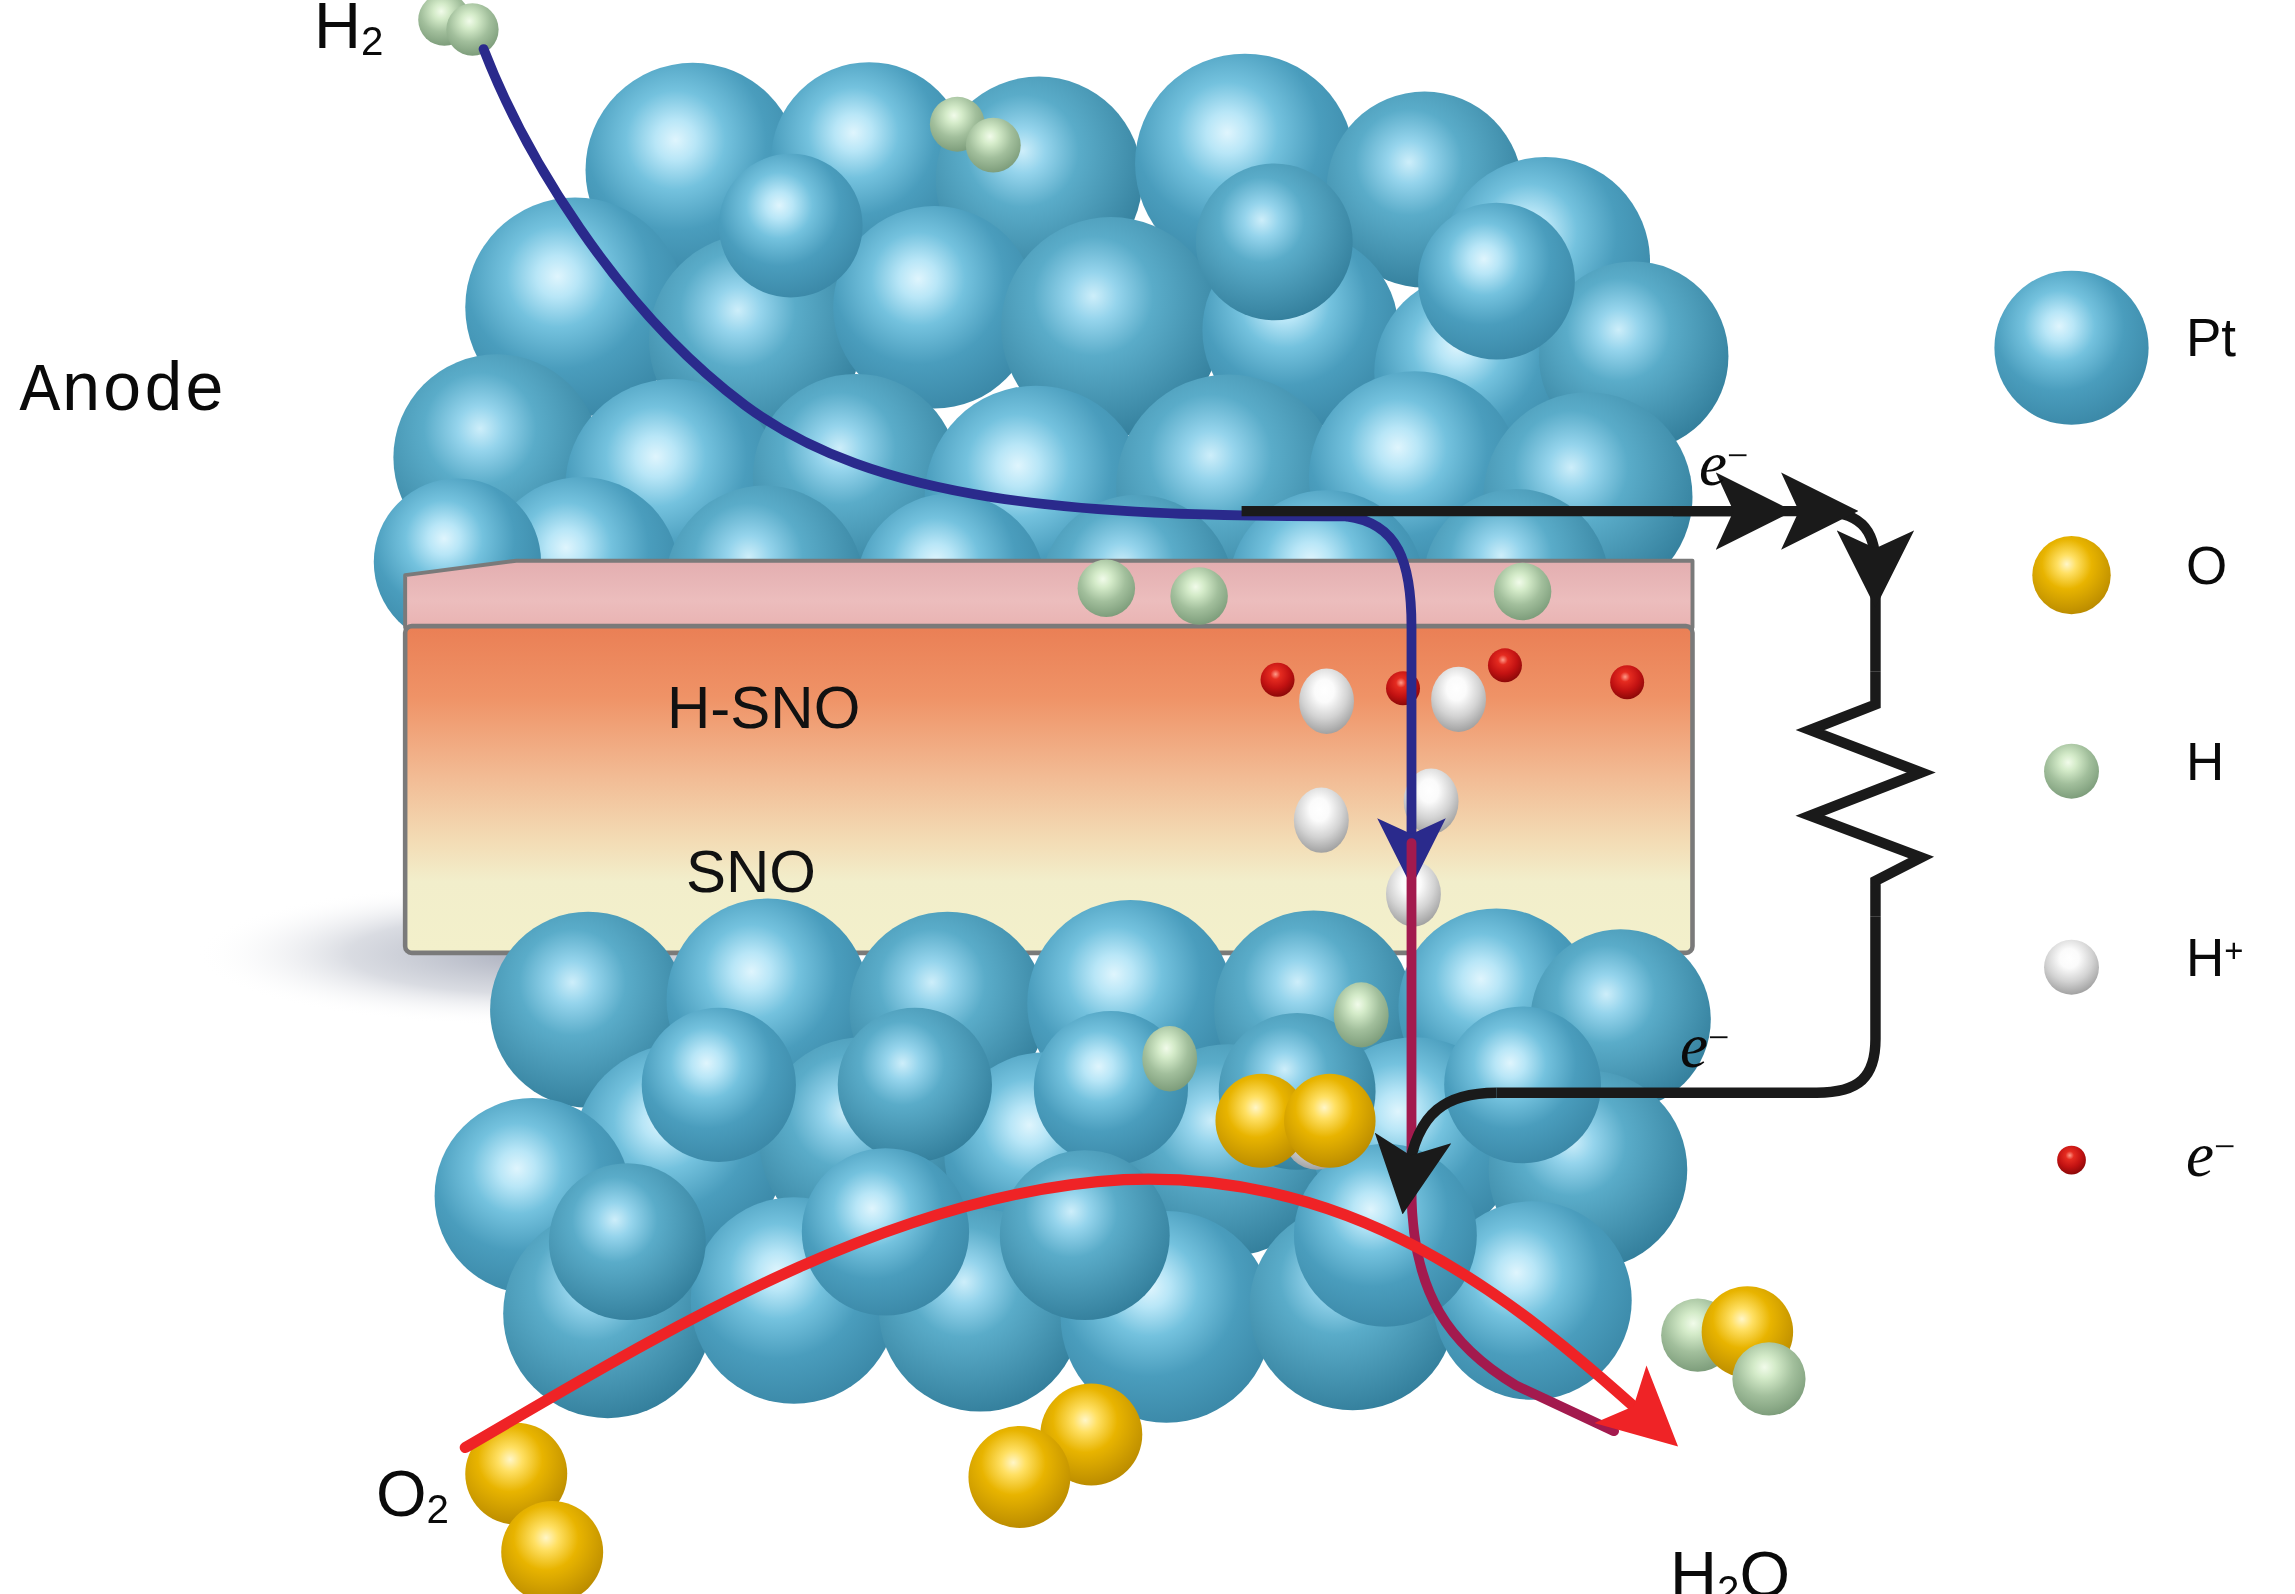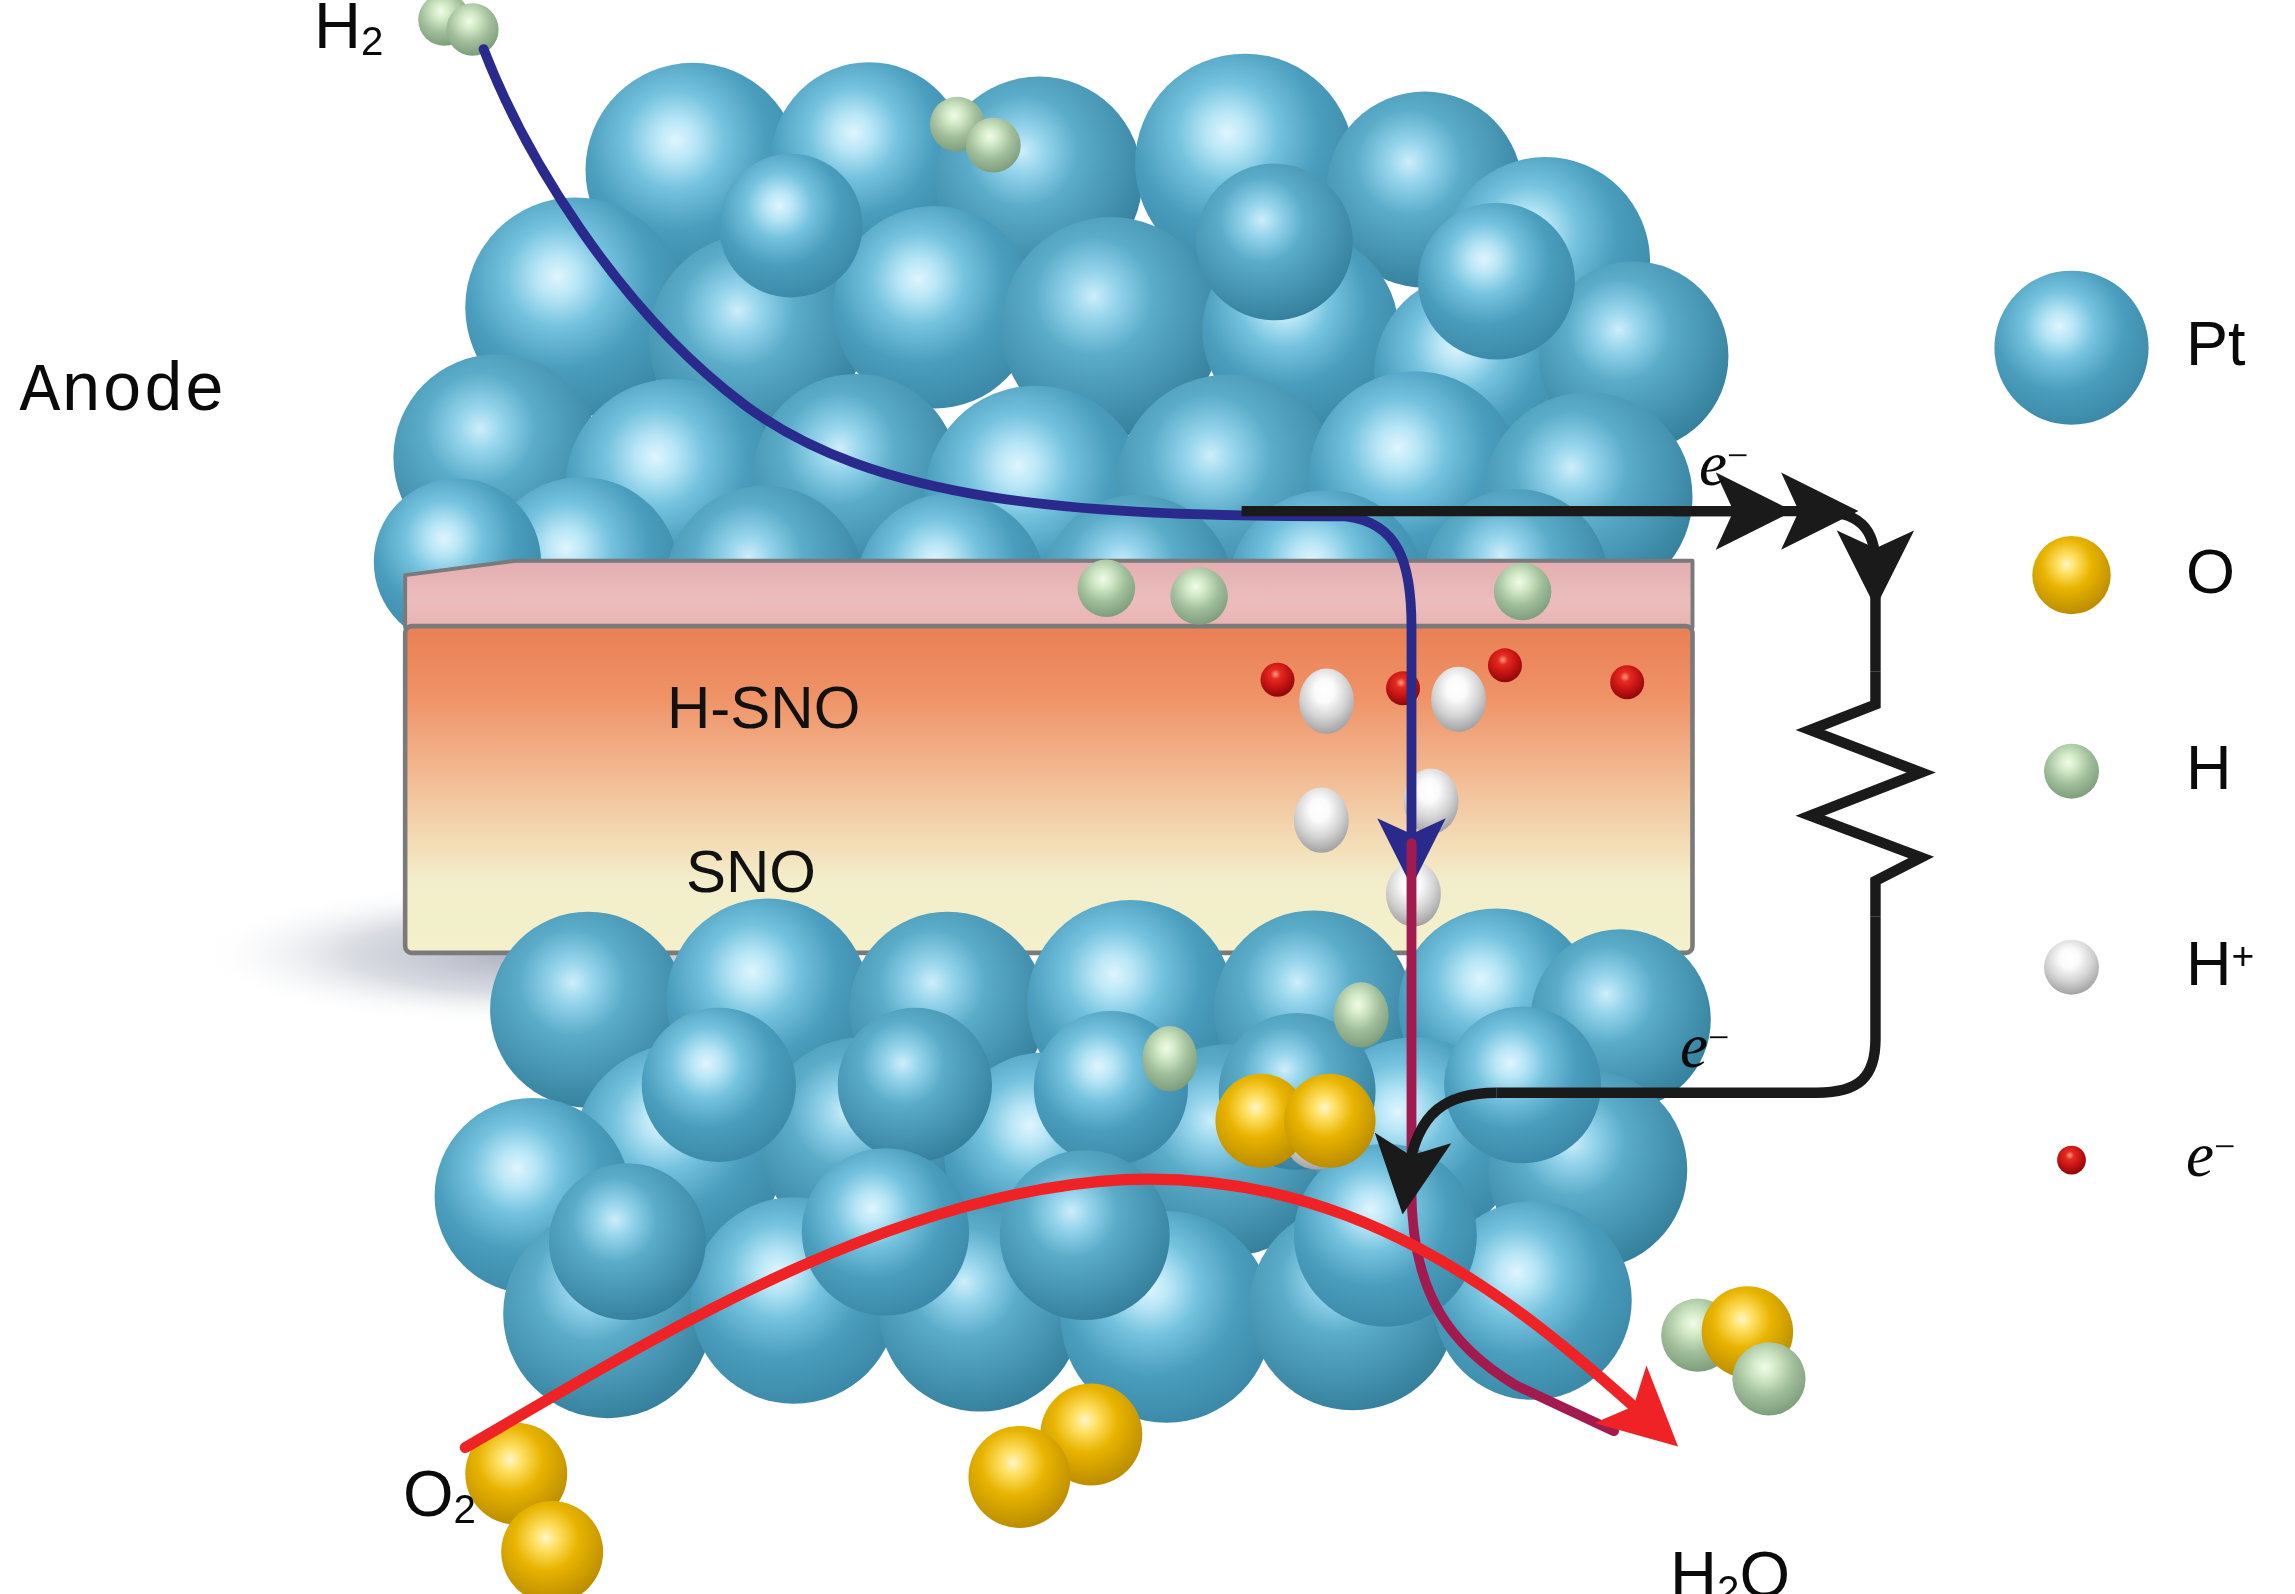--- a/index.html
+++ b/index.html
@@ -29,21 +29,21 @@
   .slab-label{
     position:absolute;
     font-family:"Liberation Sans", sans-serif;
     font-size:60px;
     color:#111;
     white-space:nowrap;
   }
   .legend-label{
     position:absolute;
     font-family:"Liberation Sans", sans-serif;
-    font-size:63px;
+    font-size:53px;
     color:#0a0a0a;
     white-space:nowrap;
   }
   .legend-label sup{font-size:0.62em;vertical-align:0.42em;}
   .e-label{
     position:absolute;
     font-family:"Liberation Serif", serif;
     font-style:italic;
     font-size:63px;
     color:#0a0a0a;
@@ -281,21 +281,21 @@
     <circle cx="3170" cy="1775" r="22" fill="url(#gE)"></circle>
   </g>
 </svg>
 
 <div class="side-label" style="left:19.6px;  top:353px;">Anode</div>
 
 <div class="slab-label" style="left:667px; top:673px;">H-SNO</div>
 <div class="slab-label" style="left:686px; top:837px;text-align:center;">SNO</div>
 
 <div class="mol-label" style="left:314px; top:-11.8px;"><span>H</span><sub>2</sub></div>
-<div class="mol-label" style="left:376px; top:1456px;margin-left:27px;"><span>O</span><sub>2</sub></div>
+<div class="mol-label" style="left:376px; top:1456px;"><span>O</span><sub>2</sub></div>
 <div class="mol-label" style="left:1670px; top:1537px;"><span>H</span><sub>2</sub><span>O</span></div>
 
 <div class="e-label" style="left:1699px; top:428px;"><span>e</span><sup>−</sup></div>
 <div class="e-label" style="left:1680px; top:1010px;"><span>e</span><sup>−</sup></div>
 
 <div class="legend-label" style="left:2186px; top:307px;"><span>Pt</span></div>
 <div class="legend-label" style="left:2186px; top:535px;"><span>O</span></div>
 <div class="legend-label" style="left:2186px; top:731px;"><span>H</span></div>
 <div class="legend-label" style="left:2186px; top:927px;"><span>H</span><sup>+</sup></div>
 <div class="legend-e" style="left:2186px; top:1119px;"><span>e</span><sup>−</sup></div>

